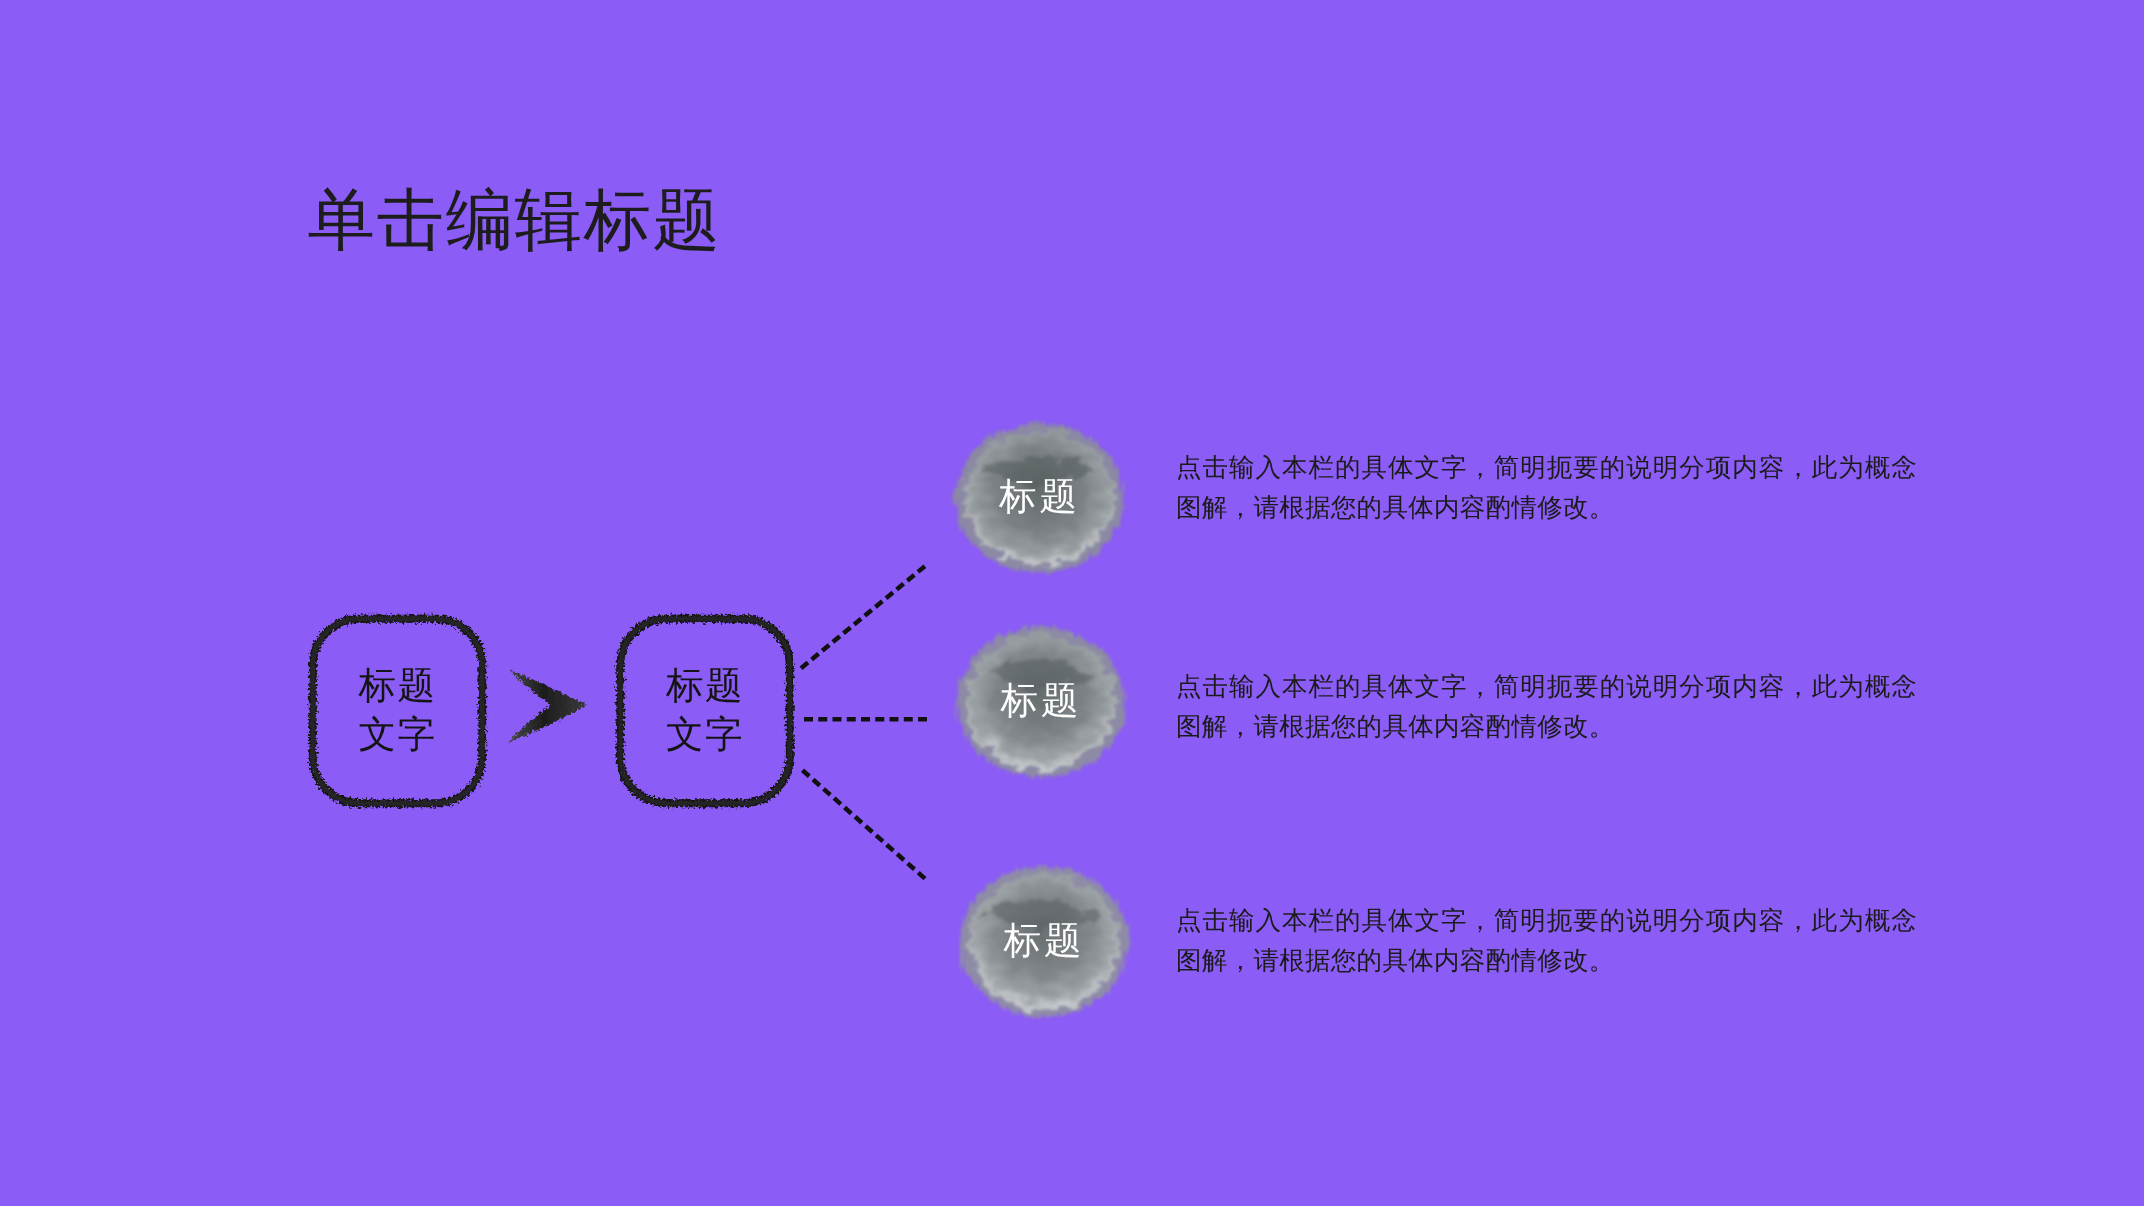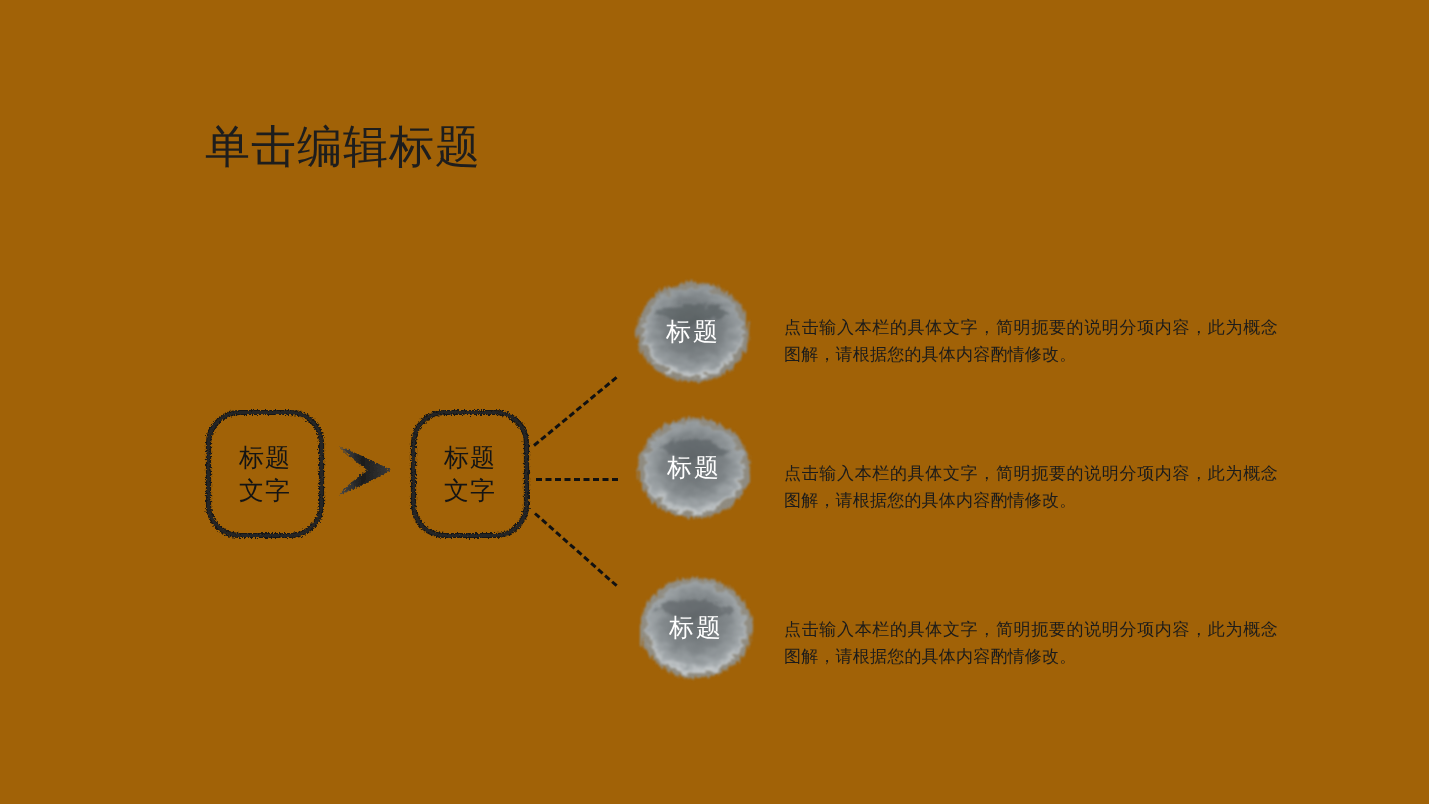--- a/index.html
+++ b/index.html
@@ -14,21 +14,21 @@
     overflow: hidden;
     font-family: "Liberation Serif", "DejaVu Serif", serif;
     -webkit-font-smoothing: antialiased;
   }
 
   #slide {
     position: absolute;
     left: 0; top: 0;
     width: 1429px;
     height: 804px;
-    background: #a16207;
+    background: #8b5cf6;
   }
 
   
   .slide-title {
     position: absolute;
     left: 205px;
     top: 118px;
     font-family: "Liberation Serif", "DejaVu Serif", serif;
     font-size: 45px;
     line-height: 58px;
@@ -135,21 +135,20 @@
   
   .desc {
     position: absolute;
     width: 494px;
     font-family: "Liberation Serif", "DejaVu Serif", serif;
     font-size: 17px;
     line-height: 27px;
     color: #1b1b1b;
     text-align: justify;
     letter-spacing: 0.2px;
-    margin-top: 16px;
   }
   #desc1 { left: 784px; top: 298px; }
   #desc2 { left: 784px; top: 444px; }
   #desc3 { left: 784px; top: 600px; }
 </style>
 </head>
 <body>
 
 <div id="slide">
 

